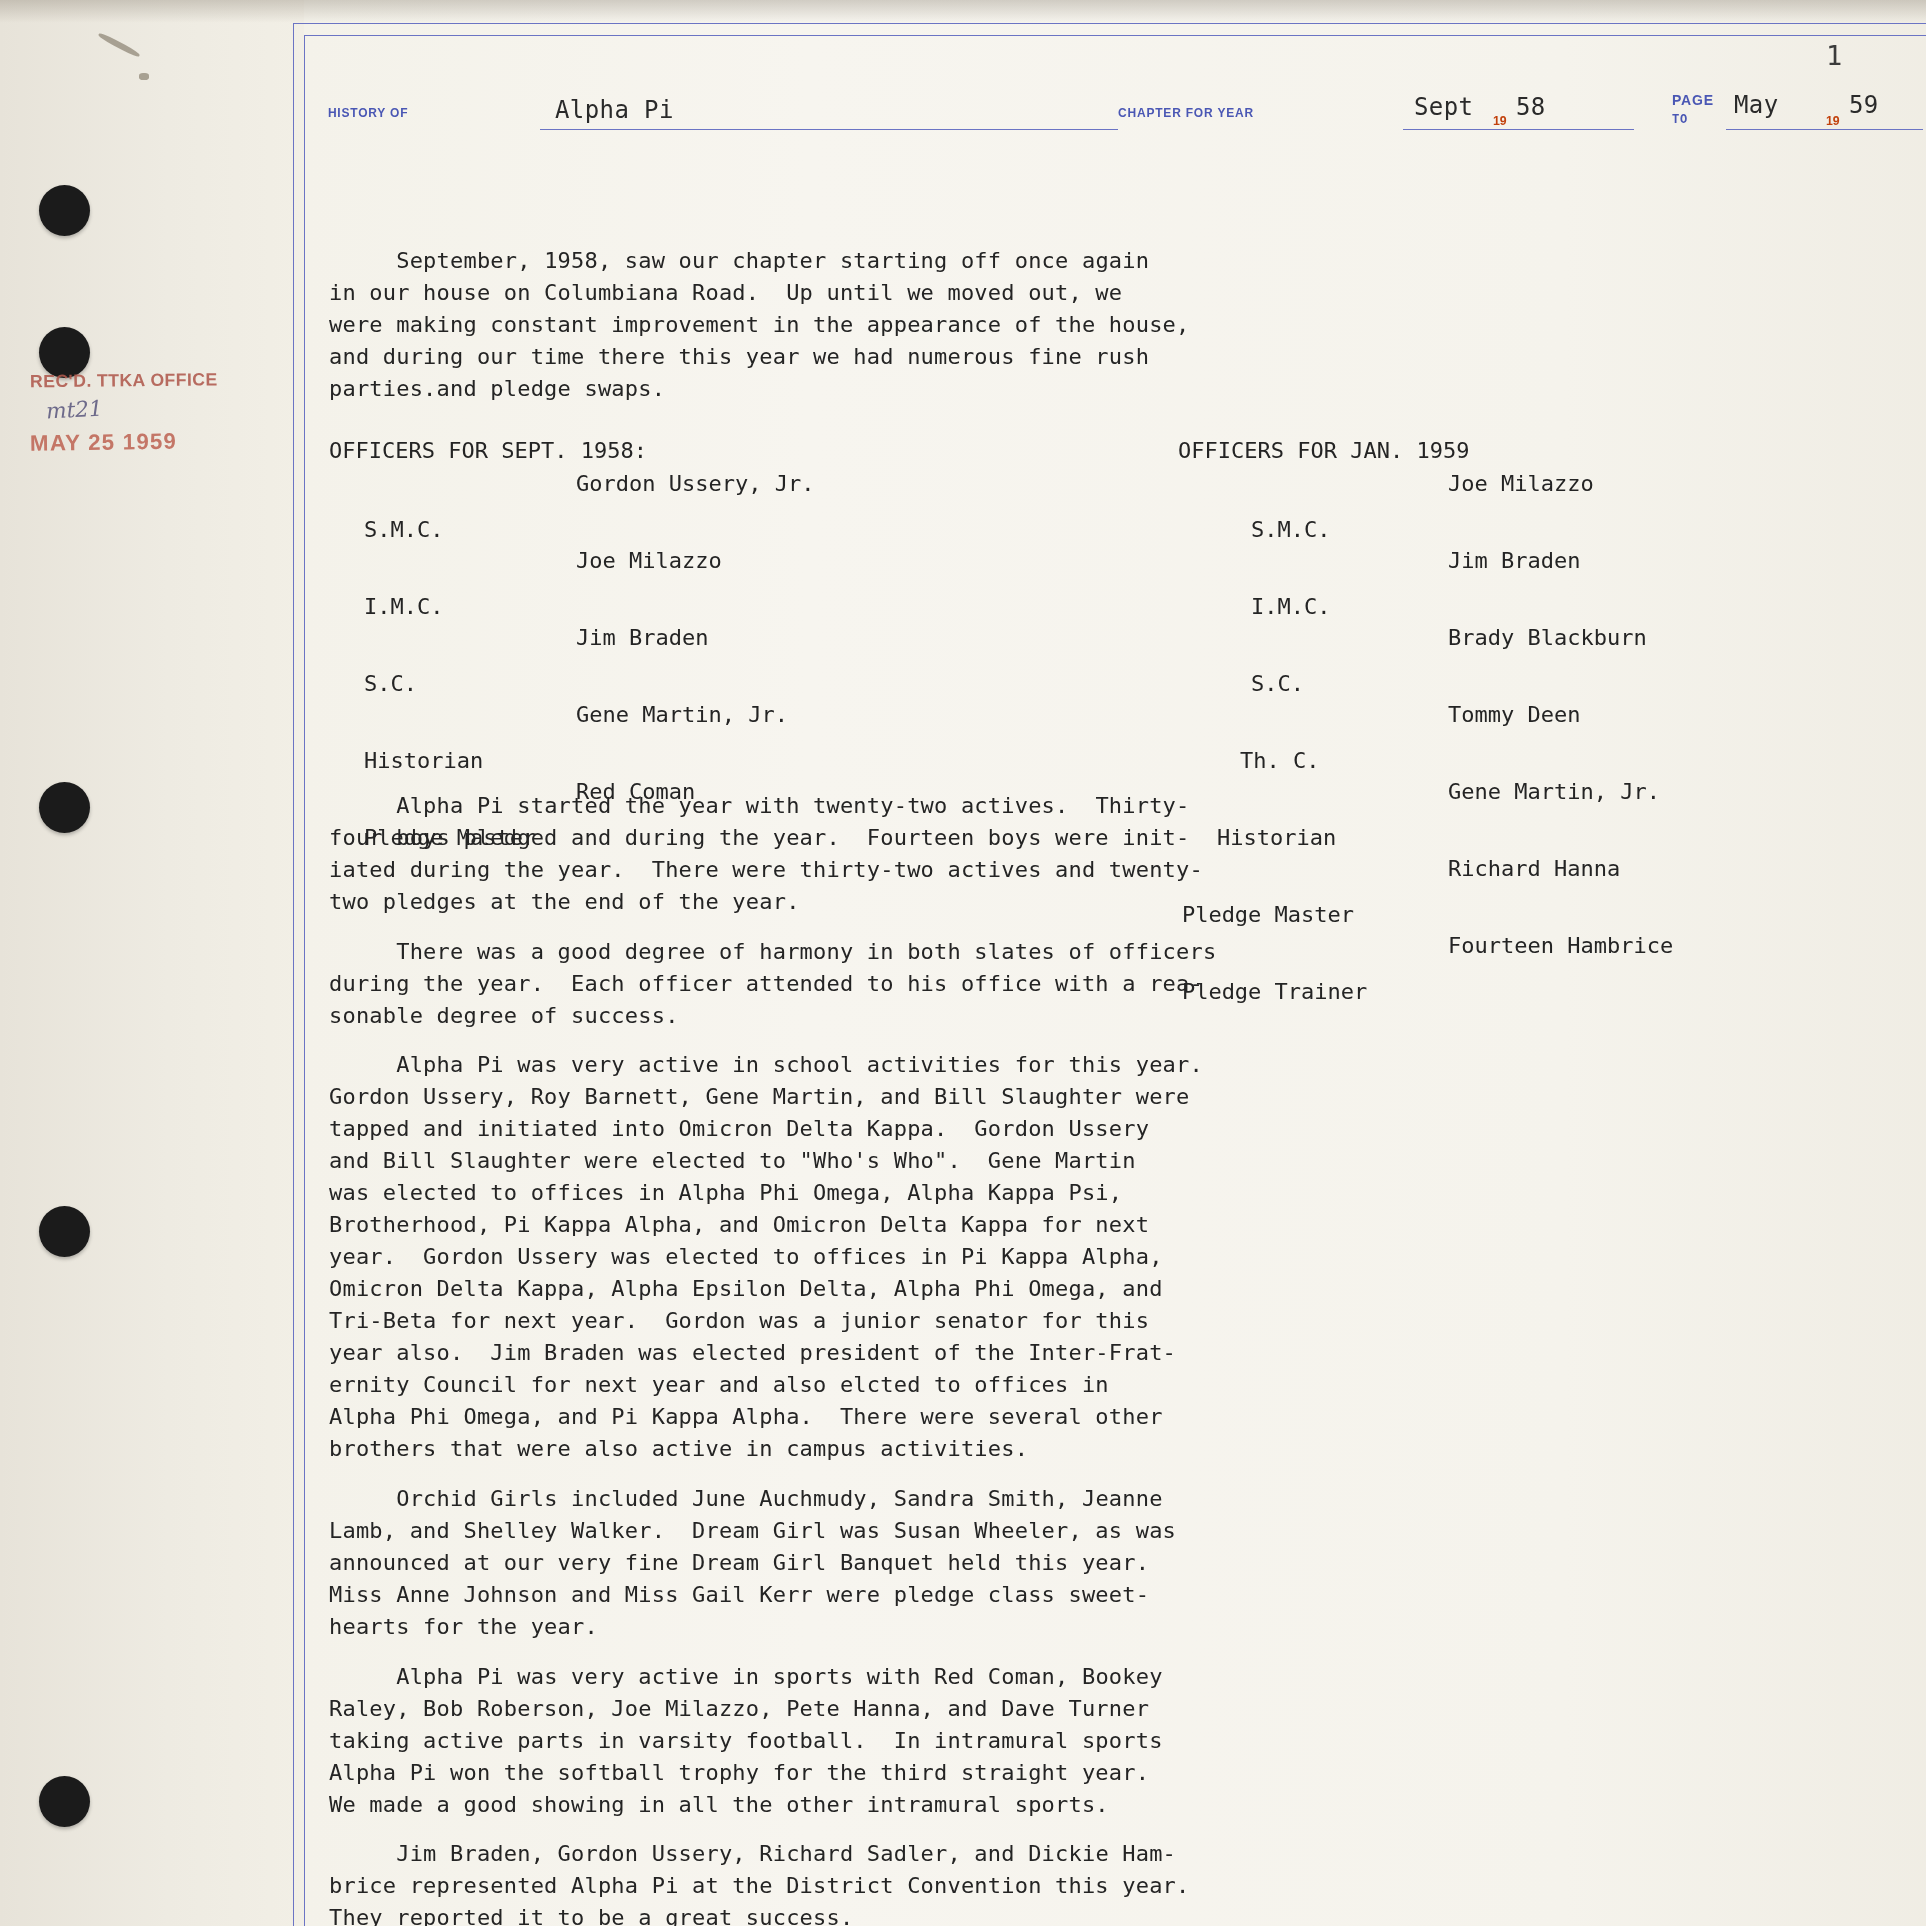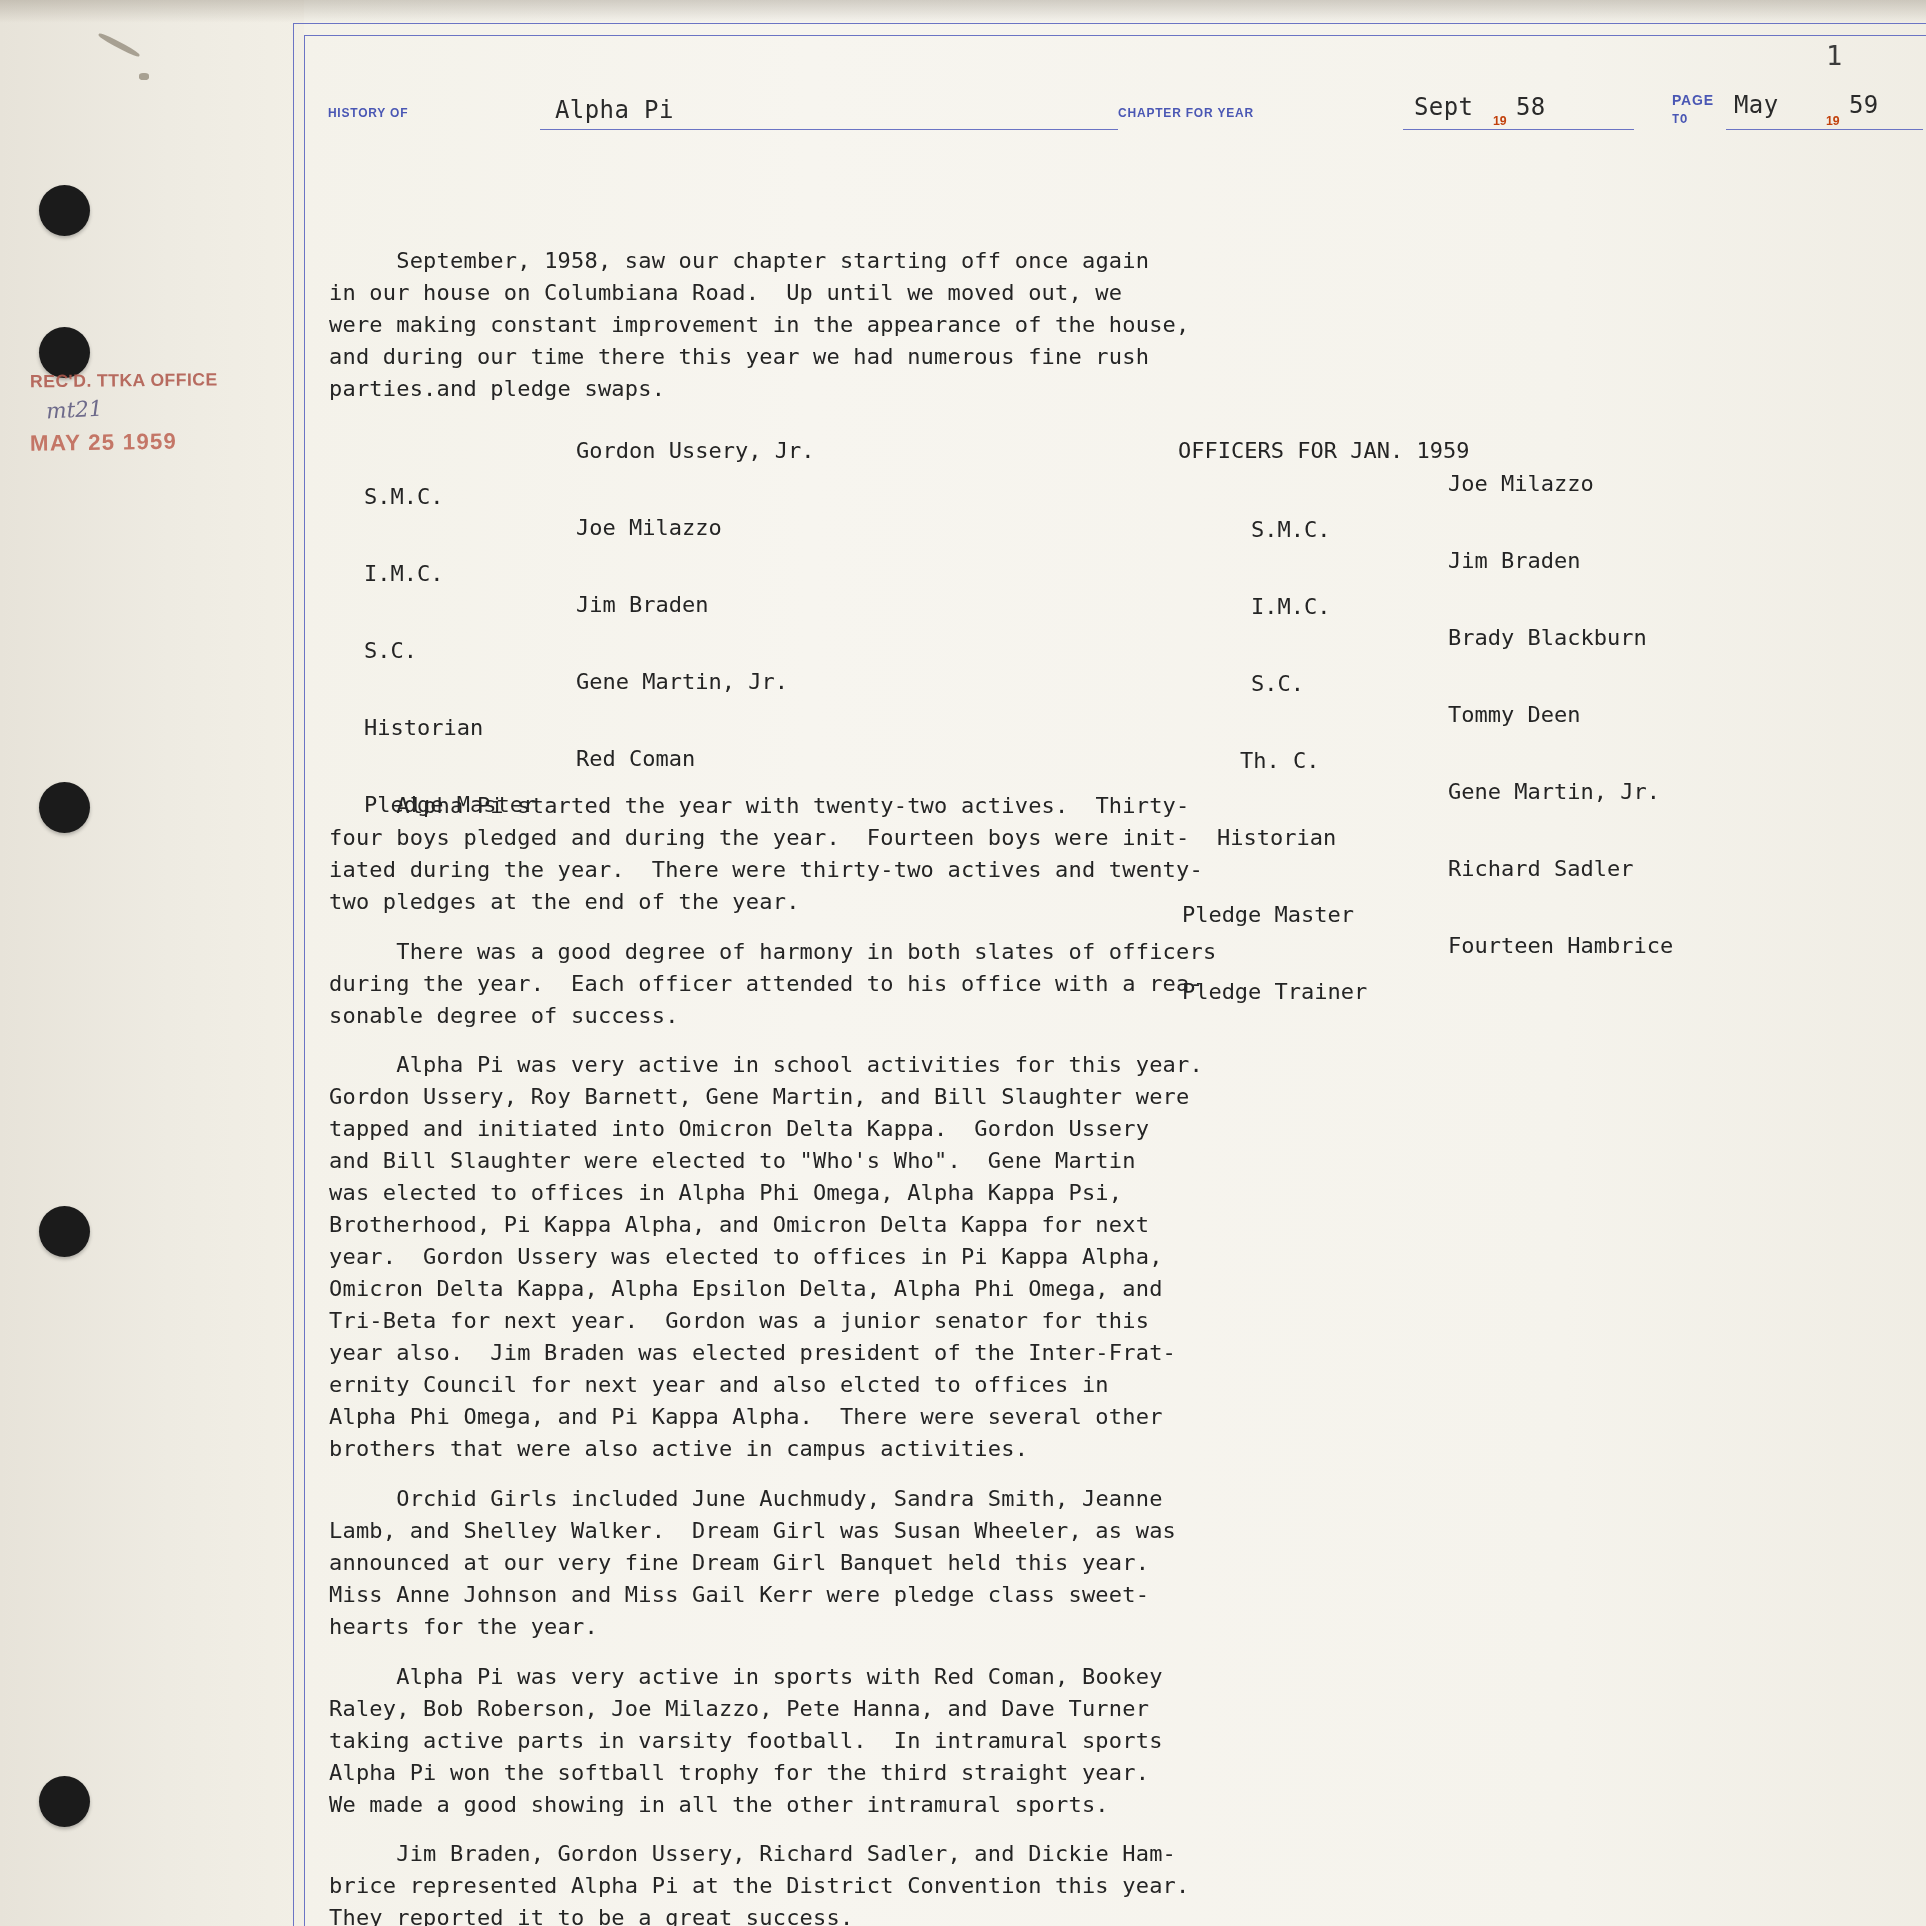--- a/index.html
+++ b/index.html
@@ -269,20 +269,21 @@
     <div class="para">     September, 1958, saw our chapter starting off once again
 in our house on Columbiana Road.  Up until we moved out, we
 were making constant improvement in the appearance of the house,
 and during our time there this year we had numerous fine rush
 parties.and pledge swaps.</div>
   </div>
 
   <div class="officers">
     <div class="off-cols">
       <div class="off-col left">
+        <div class="off-title">OFFICERS FOR SEPT. 1958:</div>
         <div class="off-row">
           <span class="off-role" style="width:247px; padding-left:35px; box-sizing:border-box;">S.M.C.</span>
           <span class="off-name">Gordon Ussery, Jr.</span>
         </div>
         <div class="off-row">
           <span class="off-role" style="width:247px; padding-left:35px; box-sizing:border-box;">I.M.C.</span>
           <span class="off-name">Joe Milazzo</span>
         </div>
         <div class="off-row">
           <span class="off-role" style="width:247px; padding-left:35px; box-sizing:border-box;">S.C.</span>
@@ -315,21 +316,21 @@
         <div class="off-row">
           <span class="off-role" style="width:270px; padding-left:62px; box-sizing:border-box;">Th. C.</span>
           <span class="off-name">Tommy Deen</span>
         </div>
         <div class="off-row">
           <span class="off-role" style="width:270px; padding-left:39px; box-sizing:border-box;">Historian</span>
           <span class="off-name">Gene Martin, Jr.</span>
         </div>
         <div class="off-row">
           <span class="off-role" style="width:270px; padding-left:3.9px; box-sizing:border-box;">Pledge Master</span>
-          <span class="off-name">Richard Sadler</span>
+          <span class="off-name">Richard Hanna</span>
         </div>
         <div class="off-row">
           <span class="off-role" style="width:270px; padding-left:3.9px; box-sizing:border-box;">Pledge Trainer</span>
           <span class="off-name">Fourteen Hambrice</span>
         </div>
       </div>
     </div>
   </div>
 
   <div class="body2">

